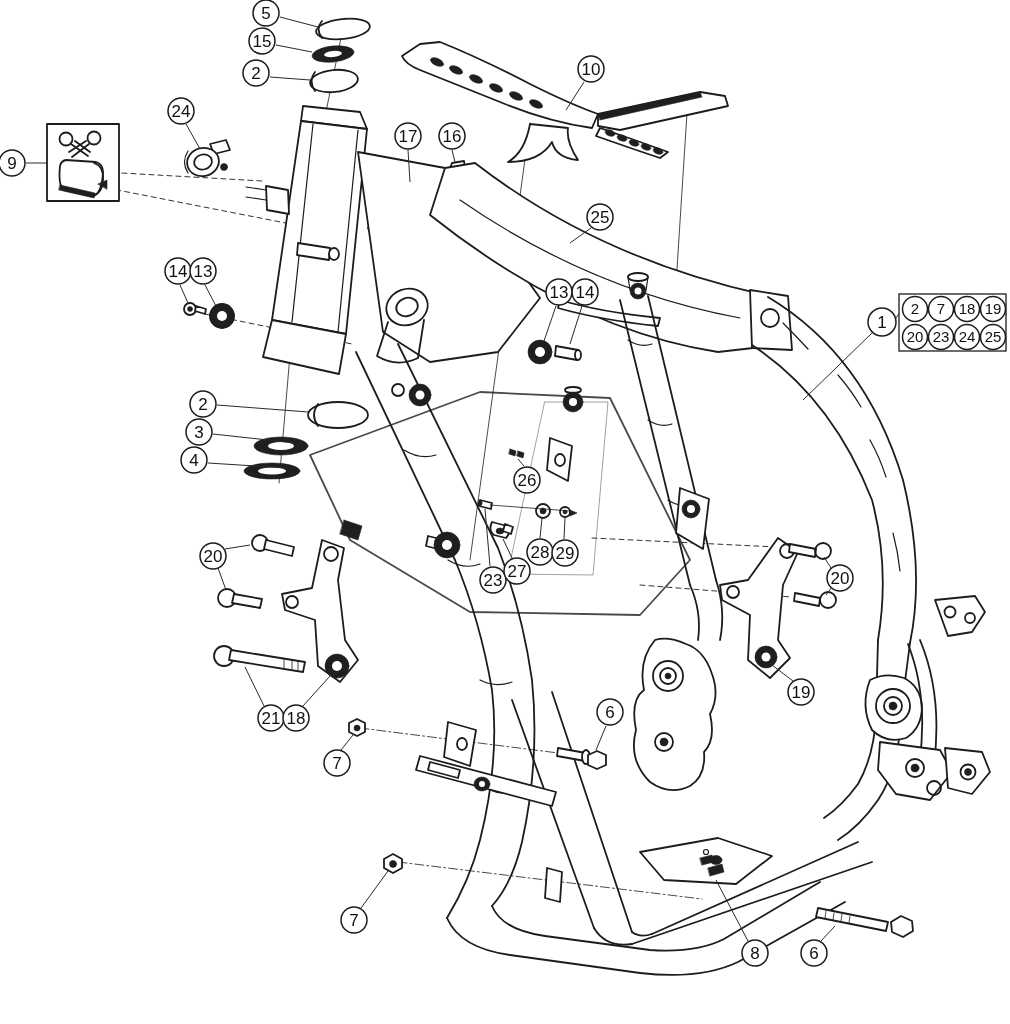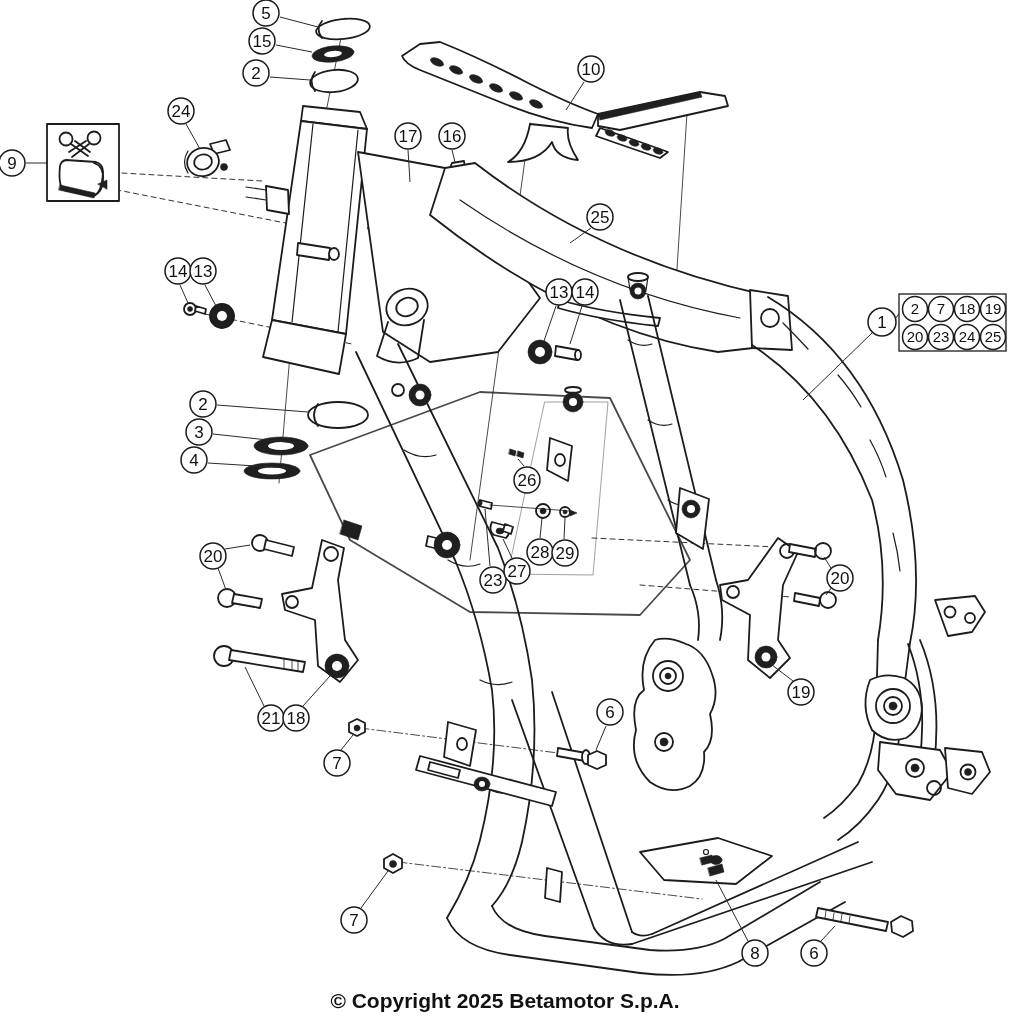--- a/index.html
+++ b/index.html
@@ -514,14 +514,13 @@
           <circle class="cc" r="12.5"></circle>
           <text class="cn rn" y="5">24</text>
         </g>
     <g transform="translate(993,337)">
           <circle class="cc" r="12.5"></circle>
           <text class="cn rn" y="5">25</text>
         </g>
   </g>
 </svg>
 
-<div class="footer">© Copyright 2025 Betamotor S.p.A.</div>
 </div>
 
 </body></html>

